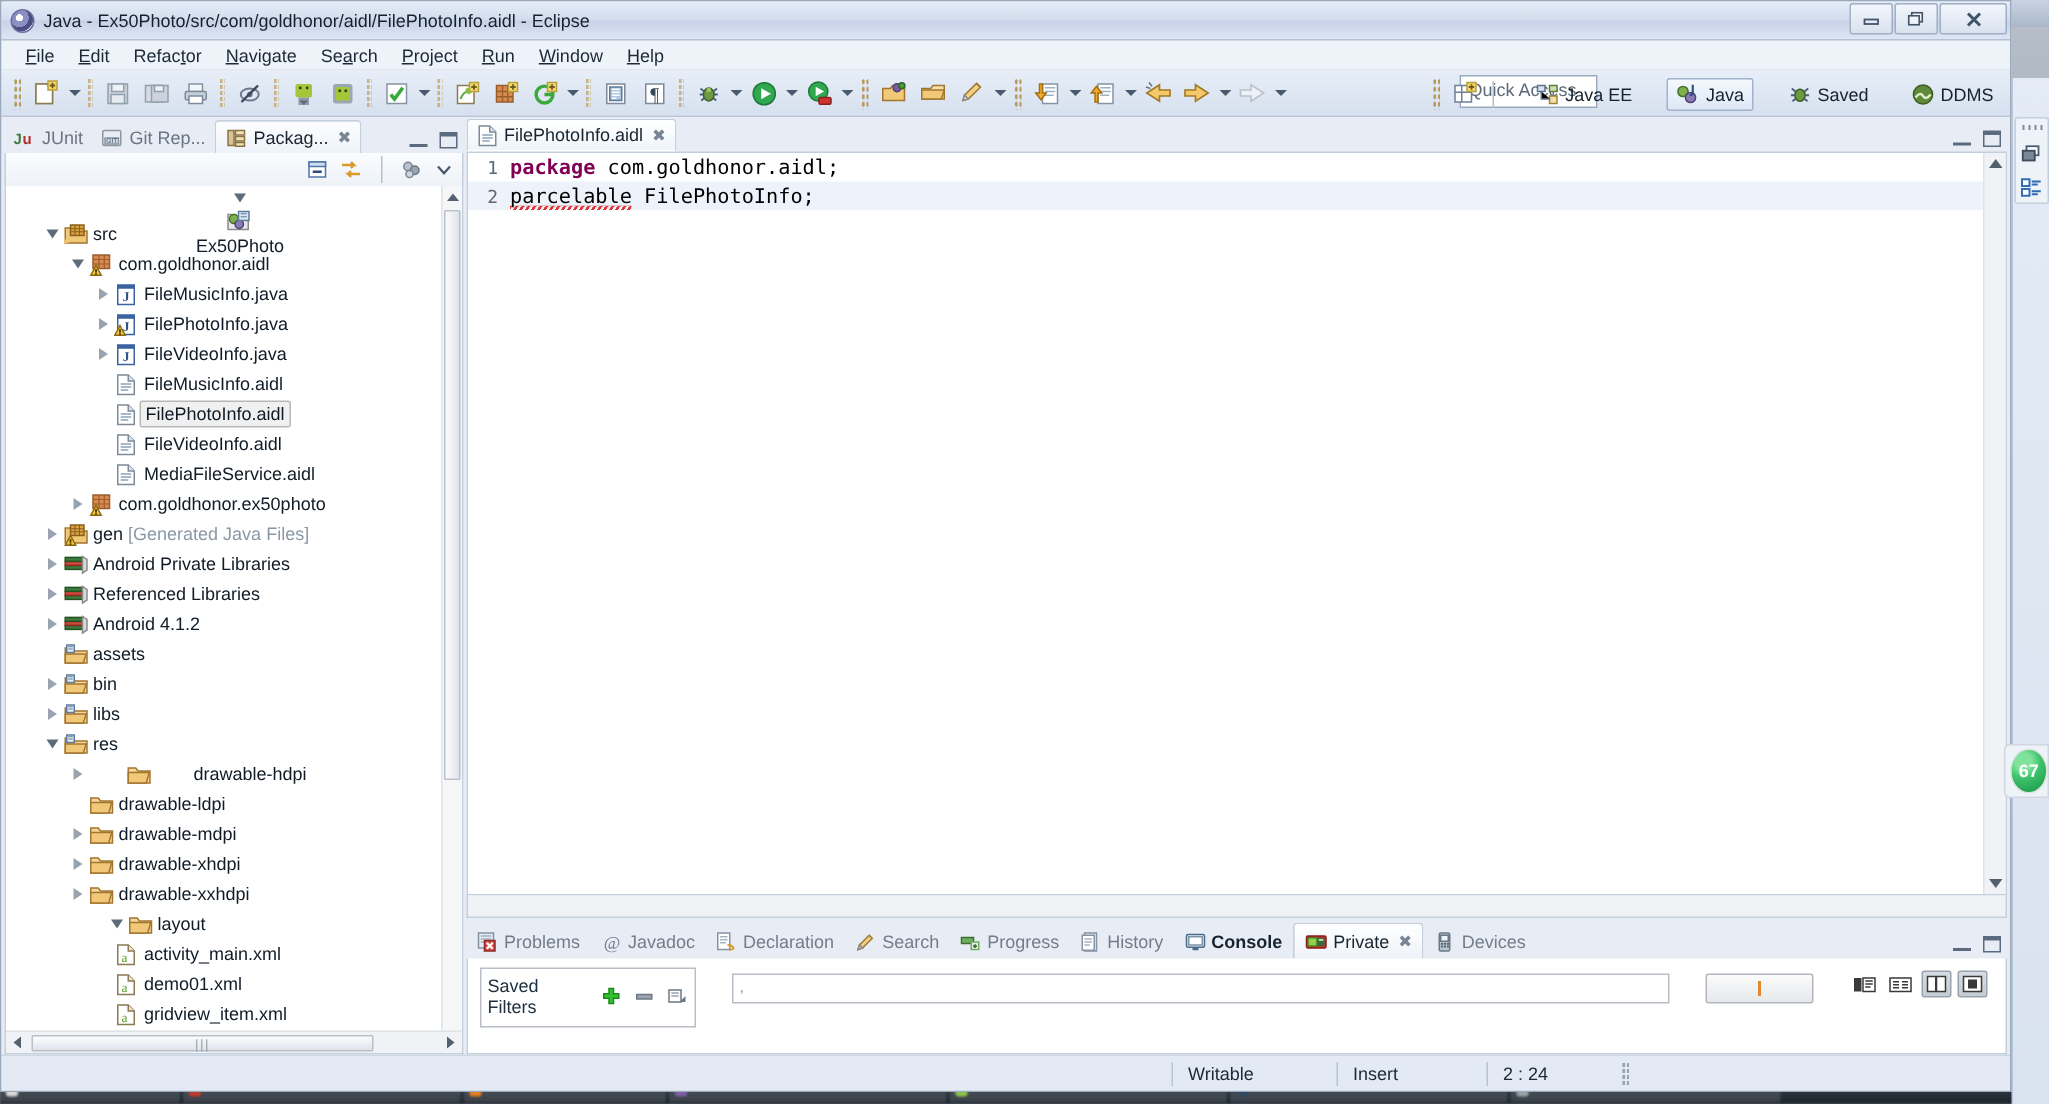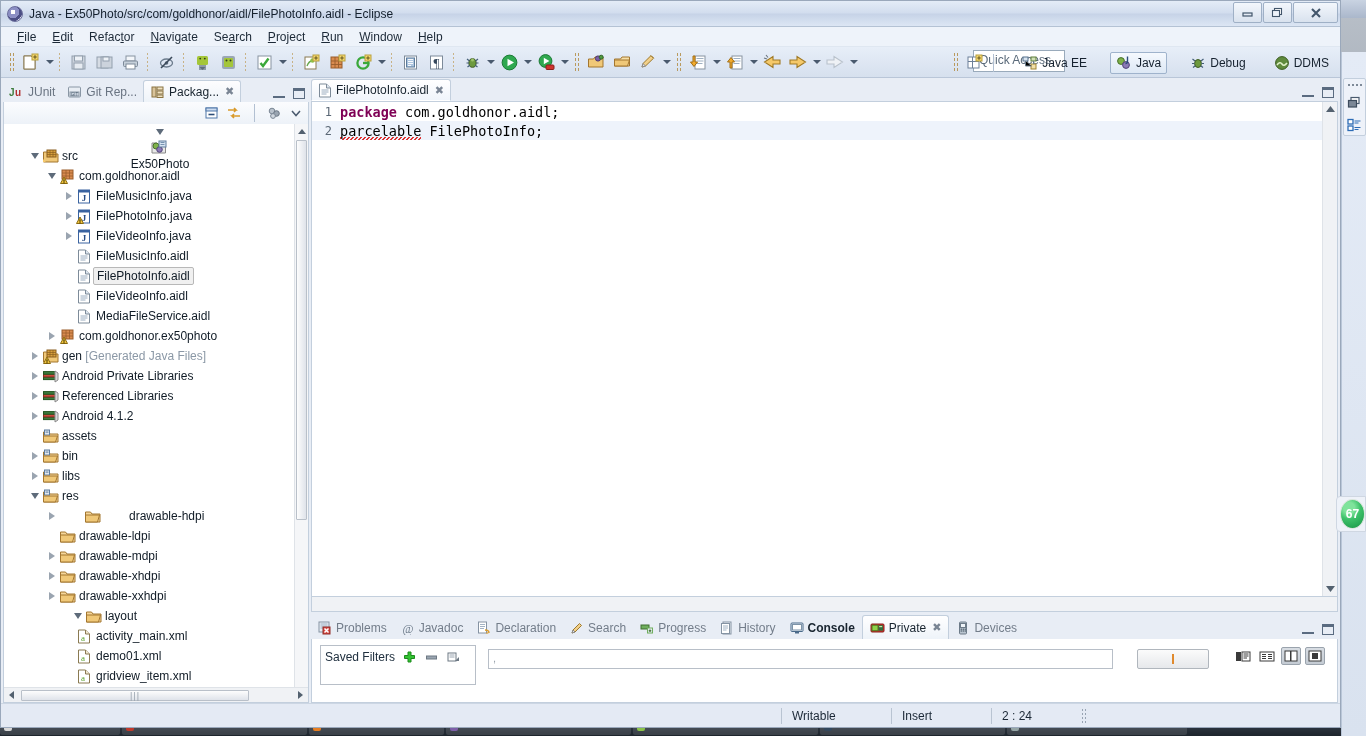--- a/index.html
+++ b/index.html
@@ -146,21 +146,21 @@
   
   #bottom-part { height:88px; flex:0 0 88px; display:flex; flex-direction:column; margin-top:3px; }
   #bottom-tabs { height:24px; display:flex; align-items:flex-end; position:relative; }
   .btab { height:22px; display:flex; align-items:center; padding:0 7px; font-size:12px; color:#737d8a; white-space:nowrap;}
   .btab .ic { margin-right:4px; display:inline-flex;}
   .btab.bold { color:#18242f; font-weight:bold; }
   .btab.active { height:24px; background:linear-gradient(180deg,#ffffff,#eef3f9);
       border:1px solid #c3cfdd; border-bottom:none; border-radius:3px 3px 0 0; color:#18242f;}
   #bottom-tabs .minmax { position:absolute; right:4px; bottom:4px; display:flex; gap:8px;}
   #bottom-body { flex:1 1 auto; background:#fff; border:1px solid #c3cfdd; border-top:none; position:relative; overflow:hidden;}
-  #saved-filters { position:absolute; left:8px; top:6px; width:156px; height:40px;
+  #saved-filters { position:absolute; left:8px; top:6px; width:144px; height:40px;
       border:1px solid #b8bfc8; background:#fff; }
   #saved-filters .sf-row { display:flex; align-items:center; padding:4px 4px 0 4px; gap:6px;}
   #sf-label { font-size:12px; color:#20303f; }
   .sf-btn { width:16px; height:14px; display:flex; align-items:center; justify-content:center;}
   #logcat-search { position:absolute; left:176px; top:10px; right:224px; height:20px; border:1px solid #b8bfc8; background:#fff;
       font-size:11px; color:#9aa3ad; padding:2px 4px;}
   #logcat-level { position:absolute; right:128px; top:10px; width:72px; height:20px;
       background:linear-gradient(180deg,#fbfbfb,#e6e8eb); border:1px solid #b0b6bd; border-radius:2px;
       display:flex; align-items:center; justify-content:center;}
   #logcat-level .bar { width:2px; height:10px; background:#e08a2e;}
@@ -525,21 +525,21 @@
         <span>Java</span>
       </div>
 
       <div class="persp">
         <span class="ic">
           <svg width="16" height="16" viewBox="0 0 16 16">
               <ellipse cx="8" cy="8.5" rx="3.4" ry="4" fill="#6d9a3e" stroke="#3f5c22"></ellipse>
               <path d="M2.5 4l2.5 2M13.5 4l-2.5 2M2 8.5h2.5M11.5 8.5H14M3 12.5l2.3-1.8M13 12.5l-2.3-1.8" stroke="#445e77" stroke-width="1.2"></path>
             </svg>
         </span>
-        <span>Debug</span>
+        <span>Saved</span>
       </div>
 
       <div class="persp">
         <span class="ic">
           <svg width="16" height="16" viewBox="0 0 16 16">
               <circle cx="8" cy="8" r="6.4" fill="#5f8a3c" stroke="#3c5c22"></circle>
               <path d="M3 10 q3-4 5-1 q2 3 5-1" stroke="#dff0c8" stroke-width="1.6" fill="none"></path>
             </svg>
         </span>
         <span>DDMS</span>

